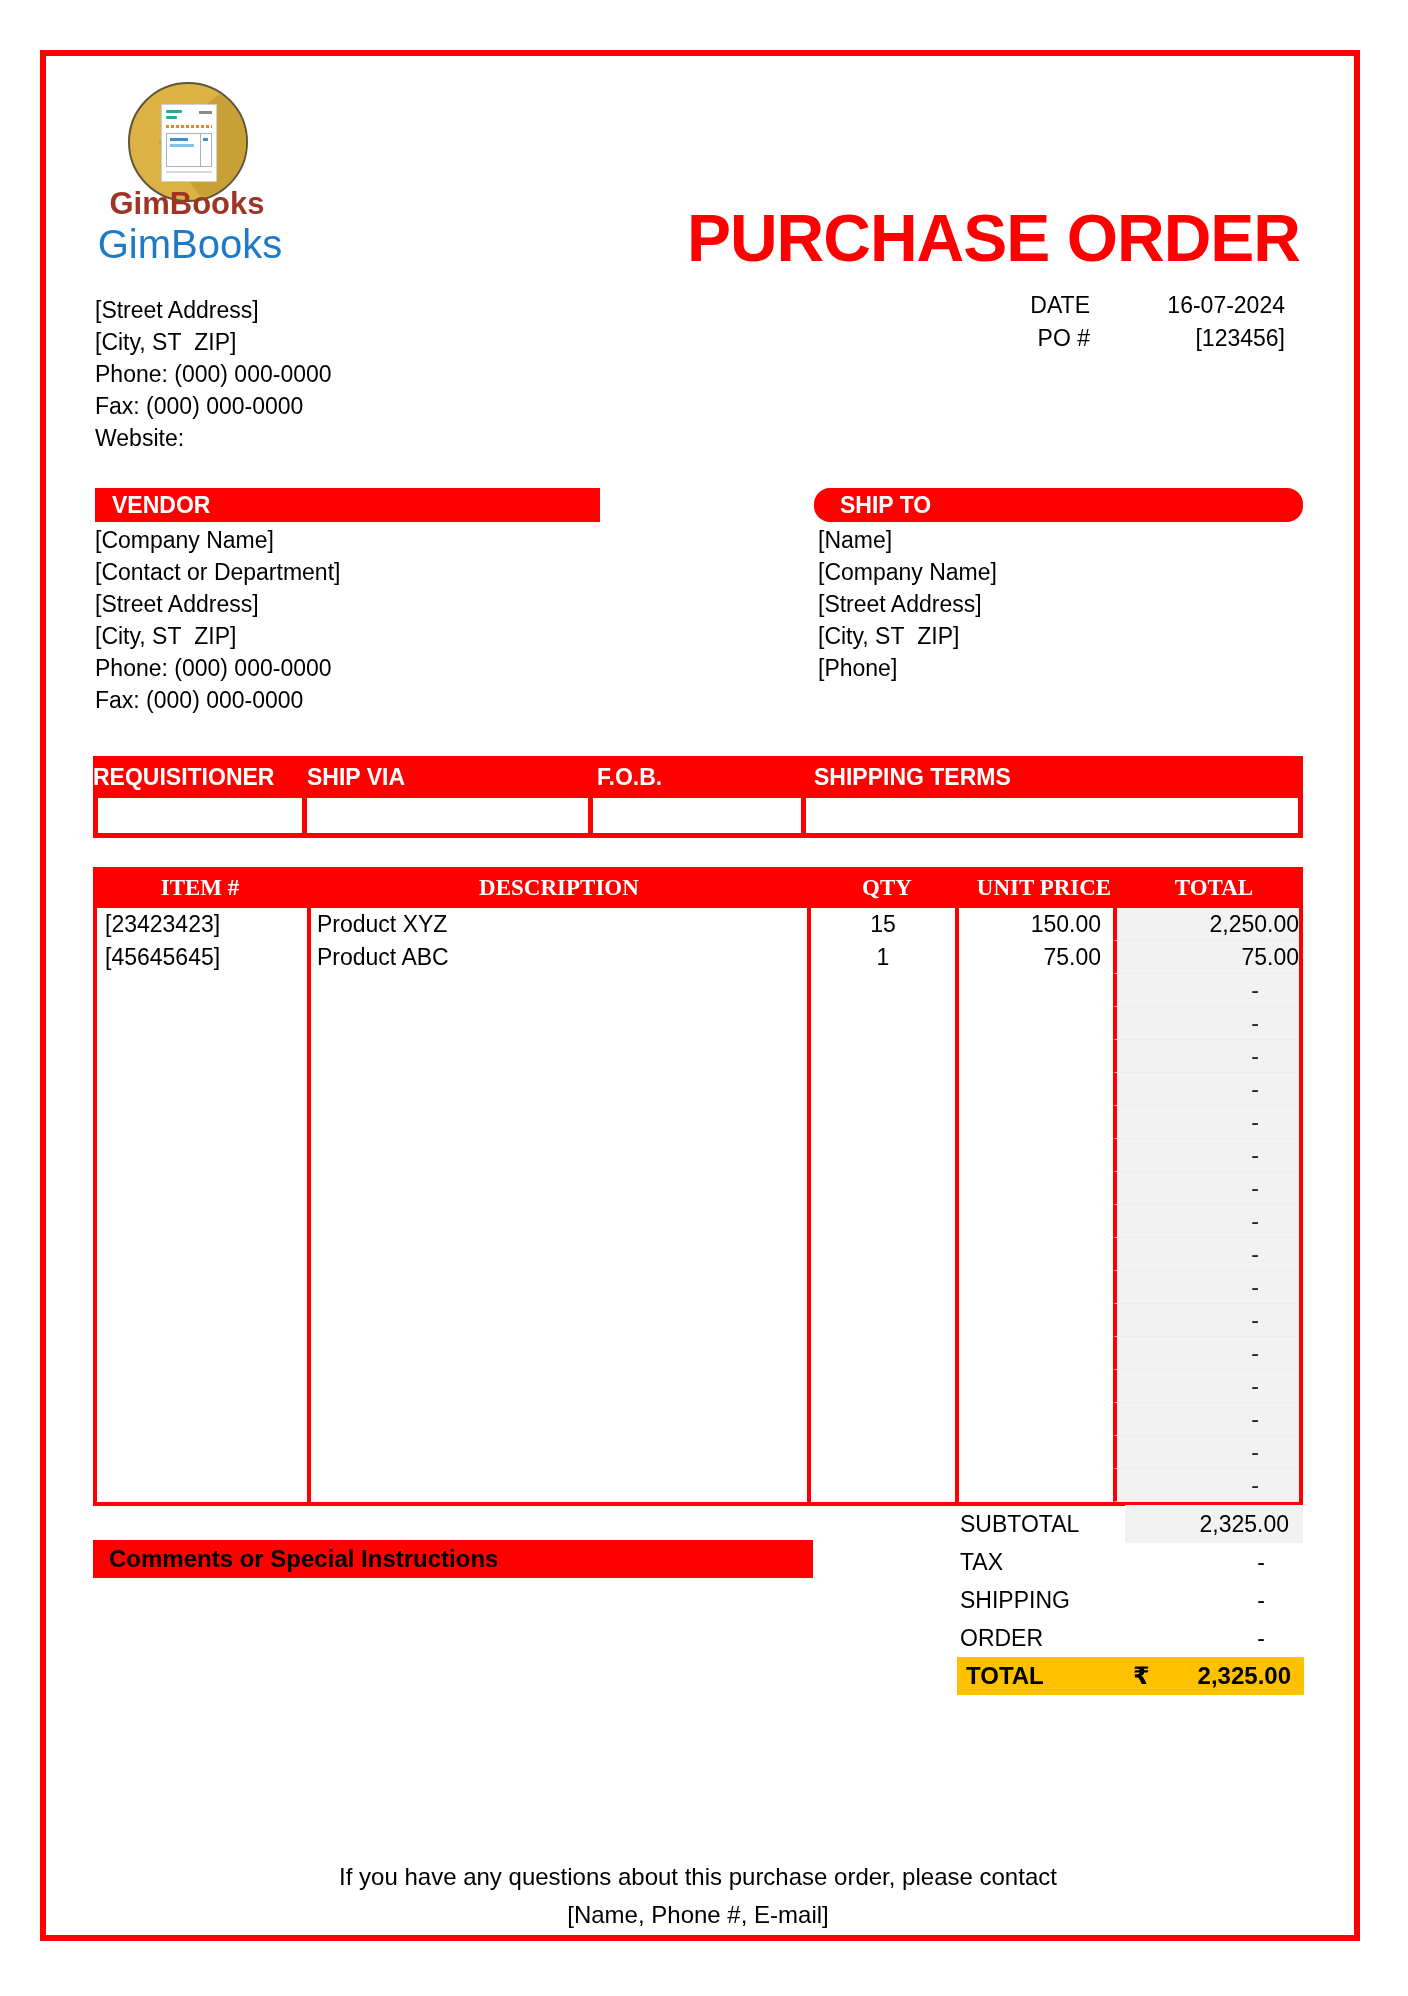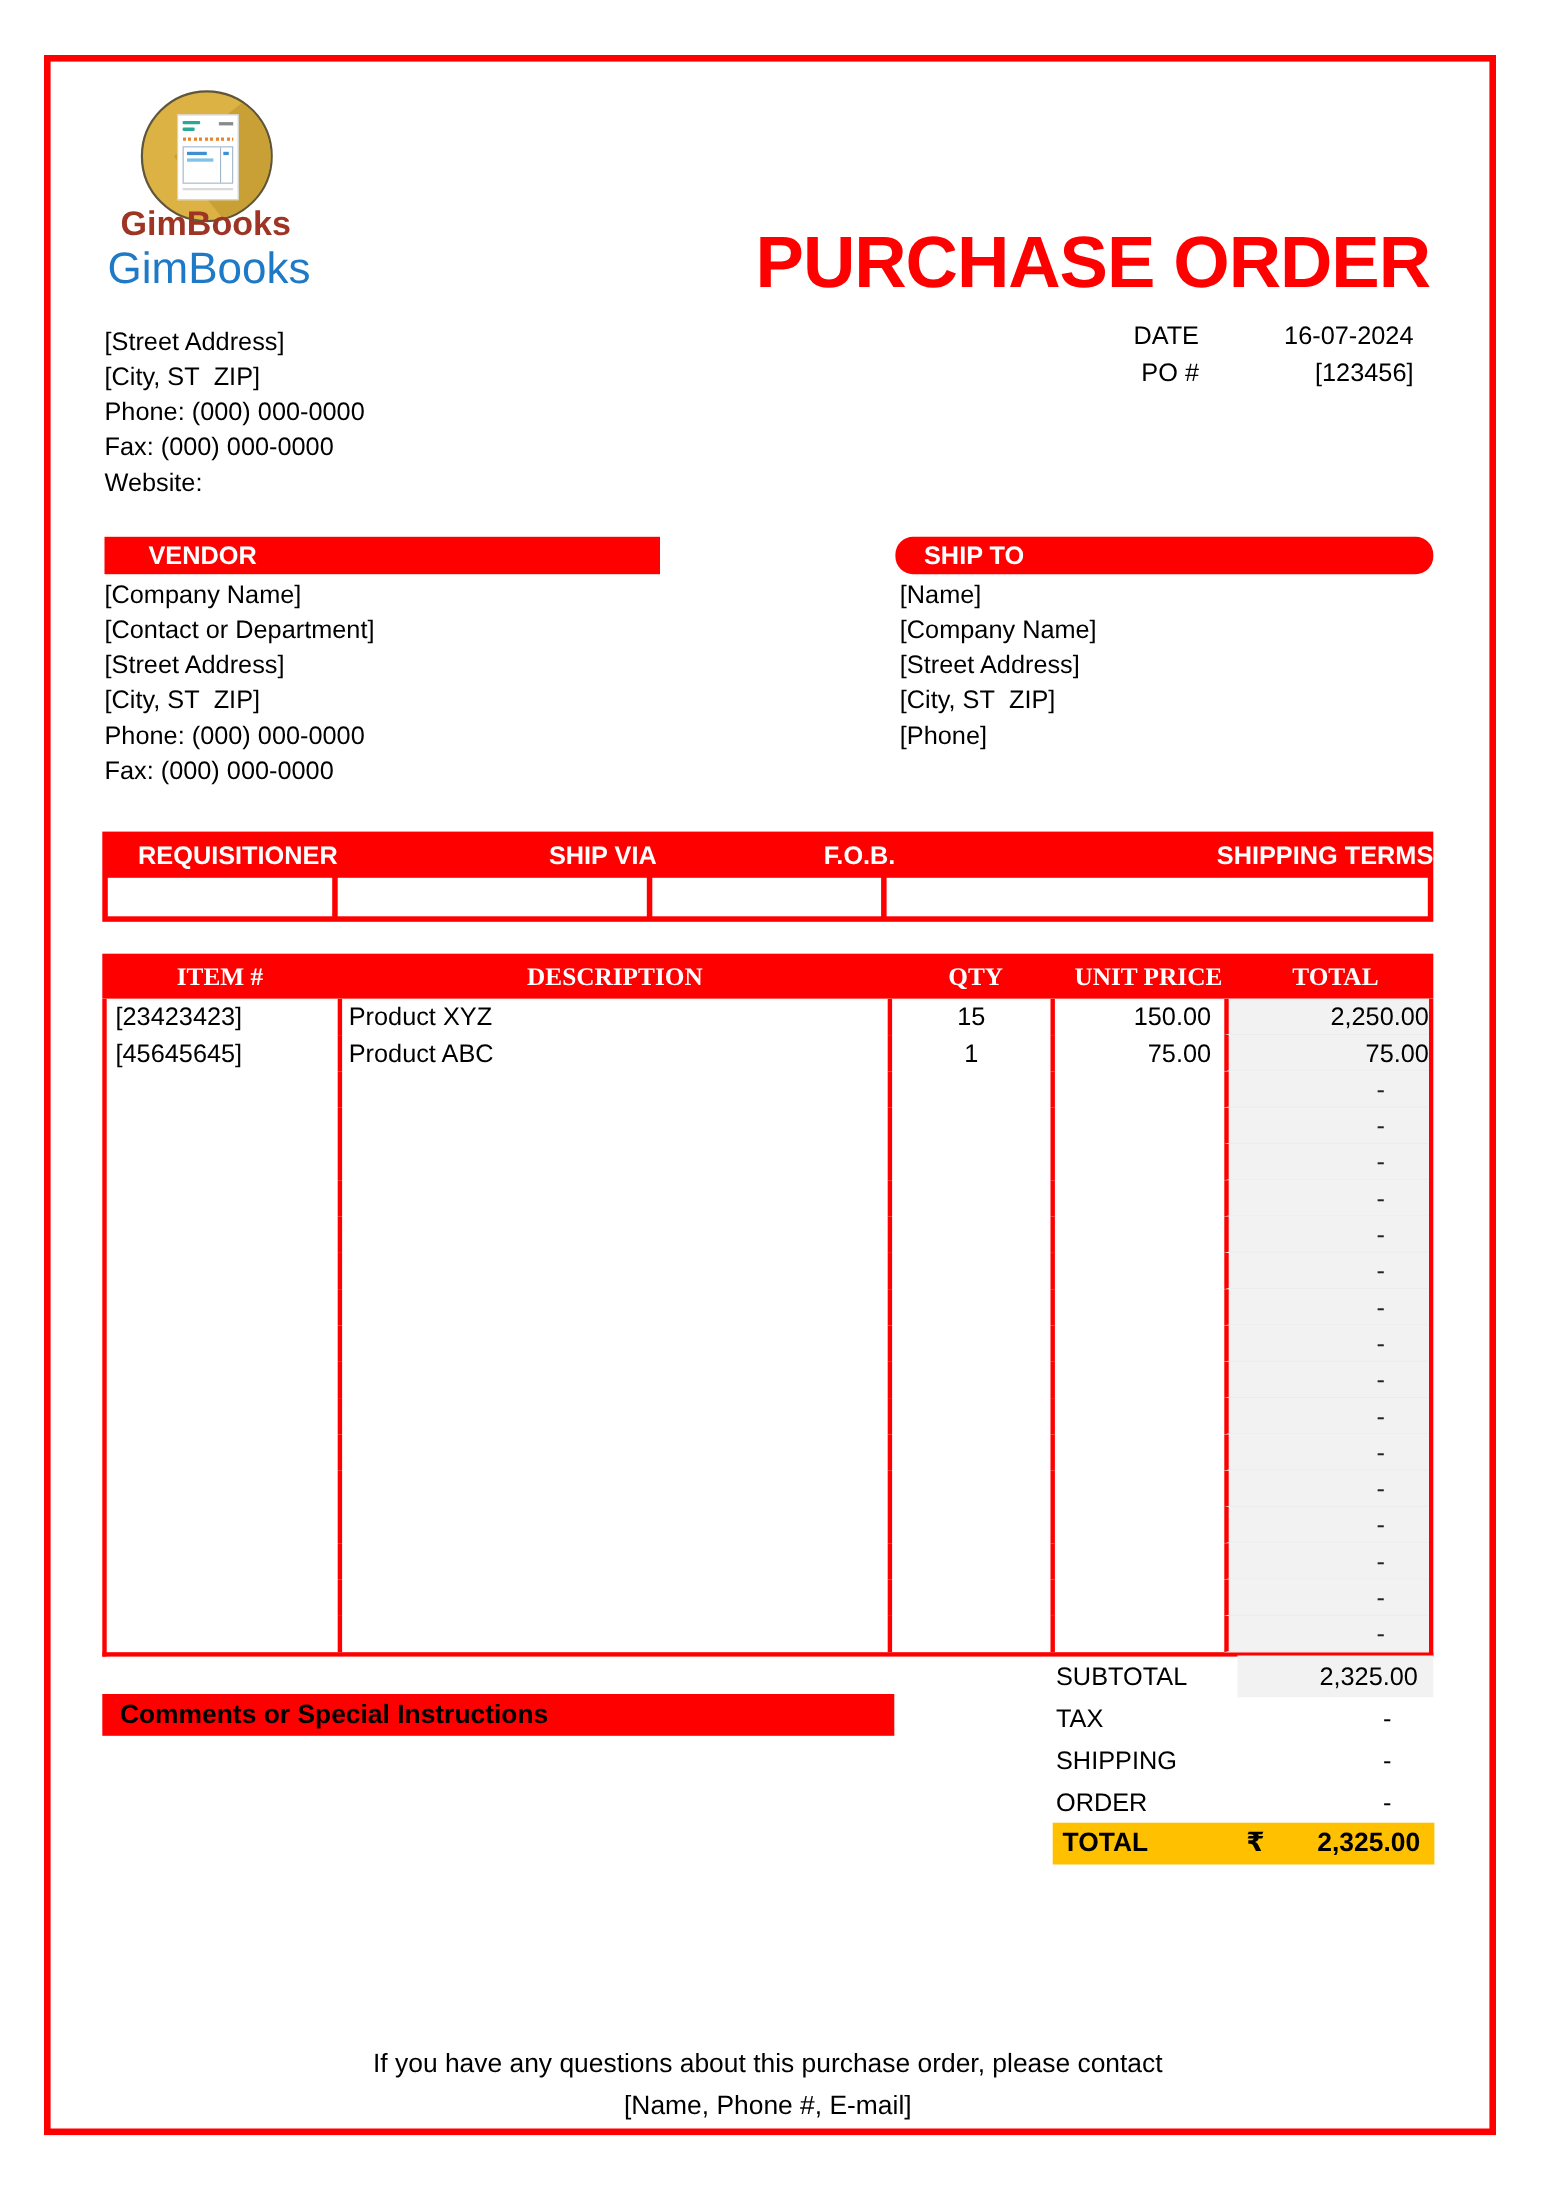--- a/index.html
+++ b/index.html
@@ -46,27 +46,27 @@
   .meta-row span { text-align:right; }
 
   
   .addr { position:absolute; font-size:23px; line-height:32px; }
   .company-addr { left:95px; top:294px; }
   .vendor-addr  { left:95px; top:524px; }
   .shipto-addr  { left:818px; top:524px; }
 
   .section-bar { position:absolute; top:488px; height:34px; background:var(--accent_red);
                  color:#fff; font-size:23px; font-weight:bold; line-height:34px; }
-  .vendor-bar { left:95px; width:505px; padding-left:40px; }
+  .vendor-bar { left:95px; width:505px; padding-left:17px; }
   .shipto-bar { left:814px; width:489px; padding-left:26px;border-radius:16px; }
 
   
   .req-table { position:absolute; left:93px; top:756px; width:1210px; background:var(--accent_red); padding-bottom:5px; }
   .req-head { display:grid; grid-template-columns:214px 290px 217px 1fr; height:42px; }
-  .req-head div { color:#fff; font-size:23px; font-weight:bold; line-height:42px; text-align:right; }
+  .req-head div { color:#fff; font-size:23px; font-weight:bold; line-height:42px; text-align:left; }
   .req-cells { display:flex; gap:5px; padding:0 5px; height:35px; }
   .req-cells div { background:#fff; }
   .rc1 { width:204px; } .rc2 { width:281px; } .rc3 { width:208px; } .rc4 { flex:1; }
 
   
   .items { position:absolute; left:93px; top:867px; width:1210px; }
   .items-head { display:grid; grid-template-columns:214px 504px 152px 162px 1fr; height:41px;
                 background:var(--accent_red); }
   .items-head div { color:#fff; font-size:23px; font-weight:bold; line-height:41px; text-align:center;font-family:Liberation Serif, serif; }
   .items-body { border:4px solid var(--accent_red); border-top:none; background:#fff; }

